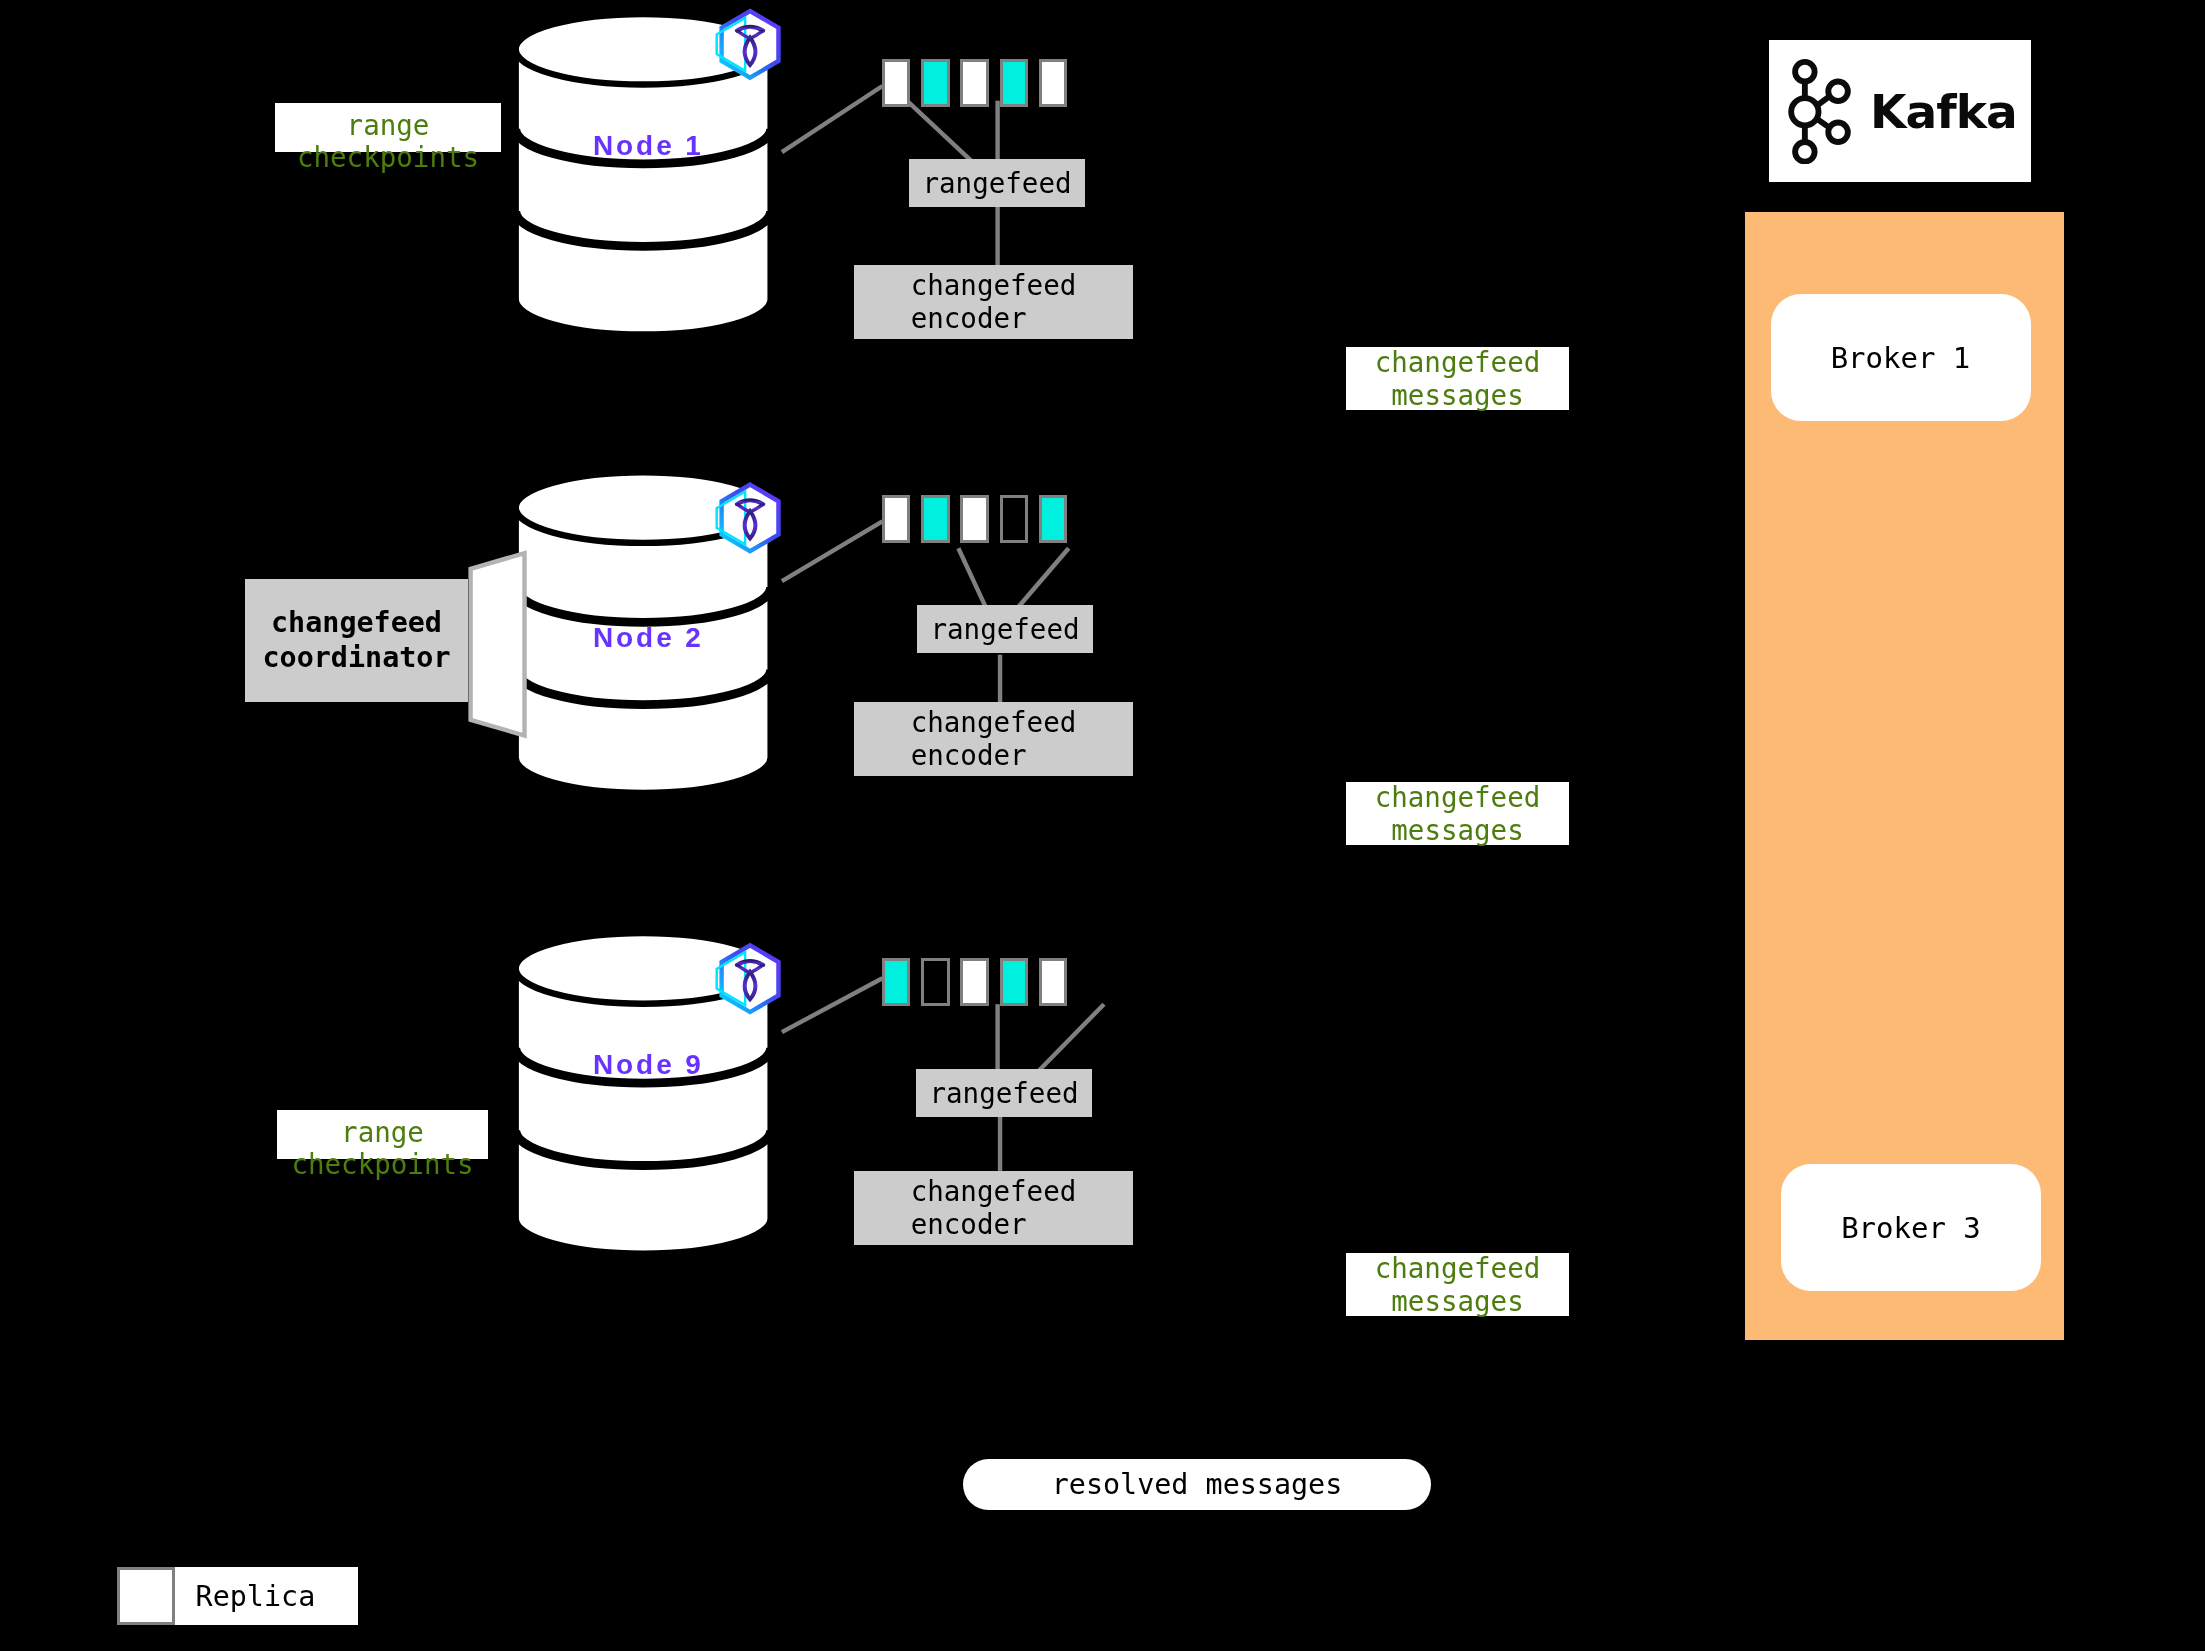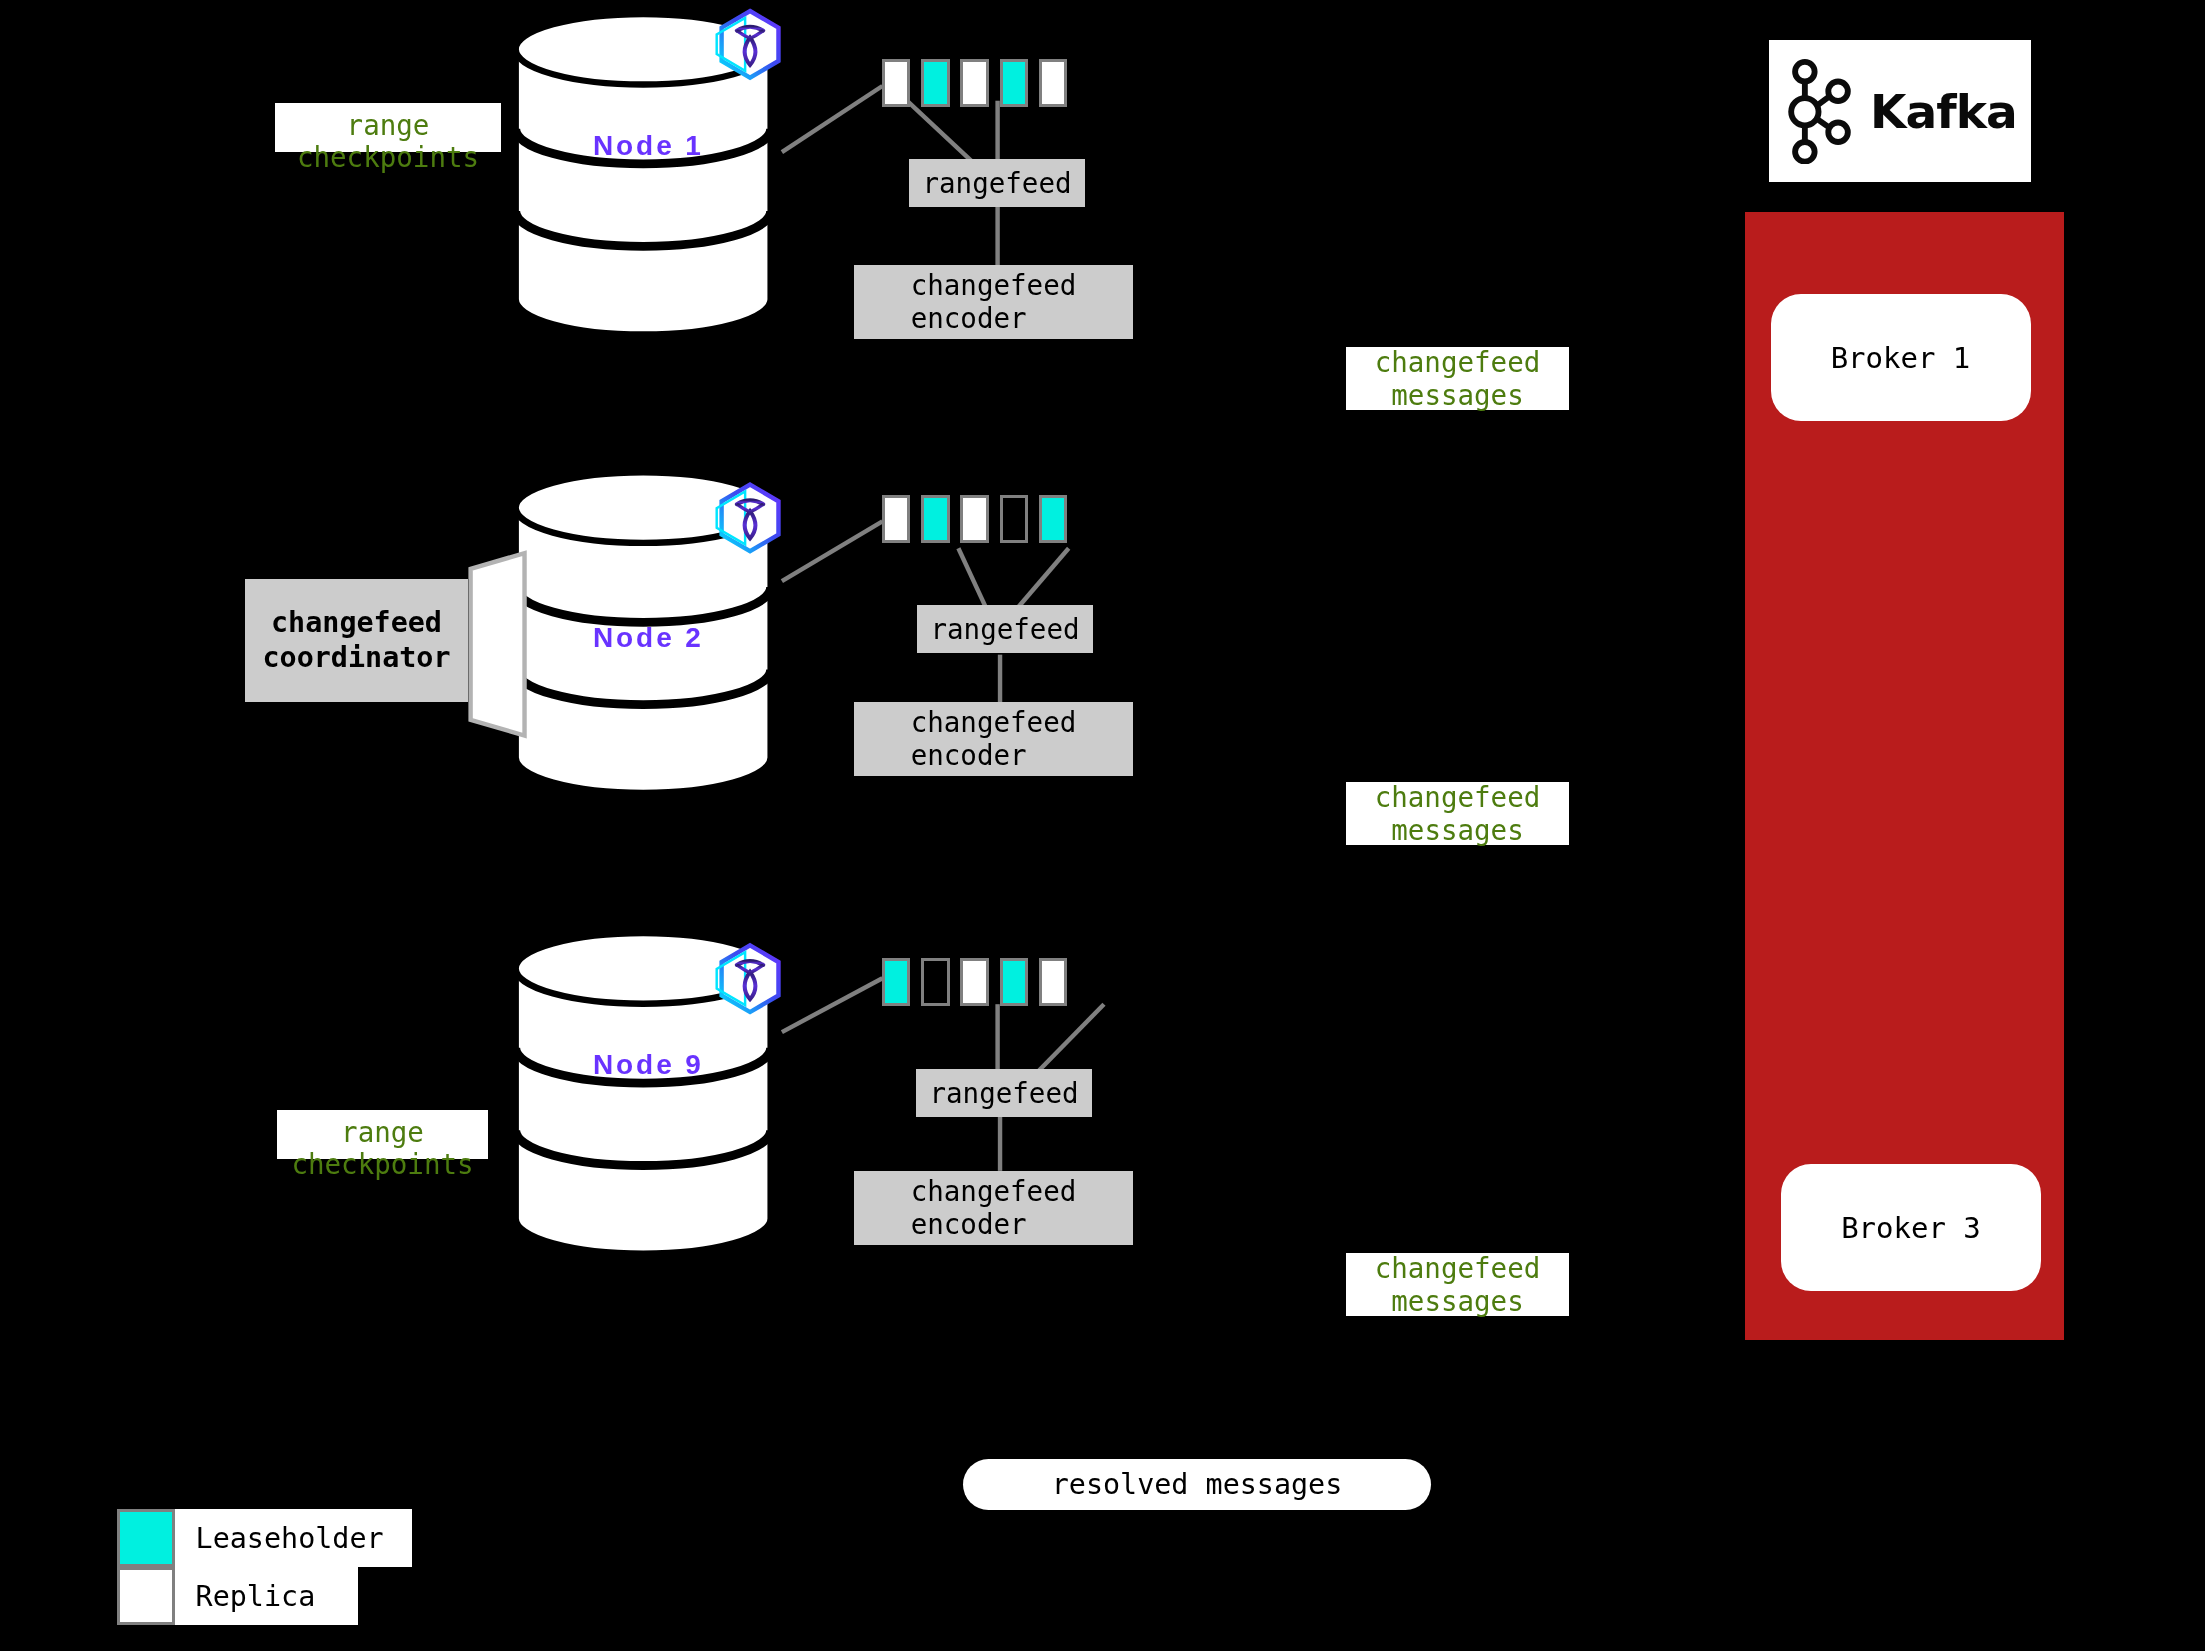--- a/index.html
+++ b/index.html
@@ -57,21 +57,21 @@
   #kafka-card{
     background:#ffffff;
     display:flex;align-items:center;justify-content:center;gap:12.7px;
   }
   #kafka-word{
     font-family:"DejaVu Sans", sans-serif;
     font-weight:bold;font-size:47px;color:#0a0a0a;letter-spacing:-1px;
   }
 
   
-  #broker-panel{background:#b91c1c;}
+  #broker-panel{background:#fdba74;}
   .broker{
     background:#ffffff;border-radius:30px;
     display:flex;align-items:center;justify-content:center;
     font-family:"DejaVu Sans Mono", monospace;
     font-size:29px;color:#000;white-space:pre;
   }
 
   
   #resolved-pill{
     background:#ffffff;border-radius:490px;
@@ -270,24 +270,20 @@
   </div>
 
   <div class="abs" id="resolved-pill" style="left:963px;top:1459px;width:468px;height:51px;">resolved messages</div>
 
   <div class="abs" id="broker-panel" style="left:1745px;top:212px;width:319px;height:1128px;">
     <div class="broker abs" style="left:25.5px;top:82px;width:260px;height:127px;">Broker 1</div>
     <div class="broker abs" style="left:36px;top:952px;width:260px;height:127px;">Broker 3</div>
   </div>
 
   <div class="abs" style="left:117px;top:1509px;width:304px;height:123px;">
-    <div class="abs" style="left:0;top:0;display:flex;align-items:center;">
-      <div class="legend-swatch leaseholder"></div>
-      <div class="legend-label" style="height:58px;width:216px;">Leaseholder</div>
-    </div>
     <div class="abs" style="left:0;top:58px;display:flex;align-items:center;">
       <div class="legend-swatch replica"></div>
       <div class="legend-label" style="height:58px;width:162px;">Replica</div>
     </div>
   </div>
 
 </div>
 
 
 </body></html>

